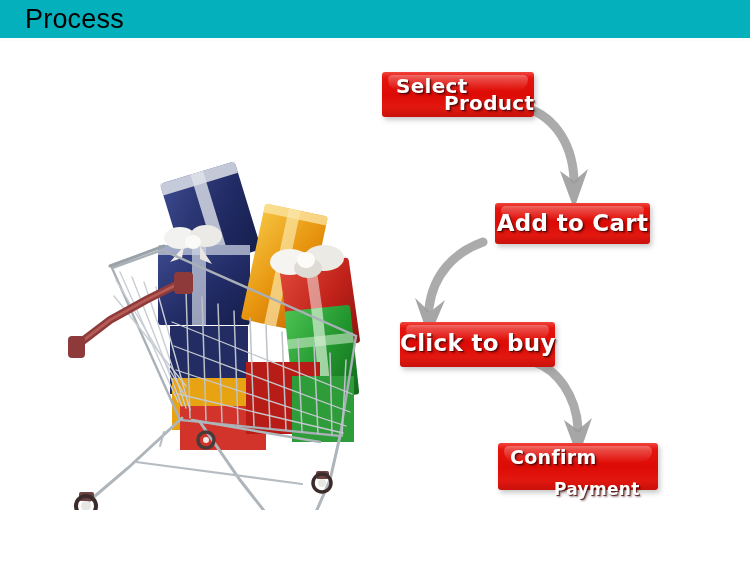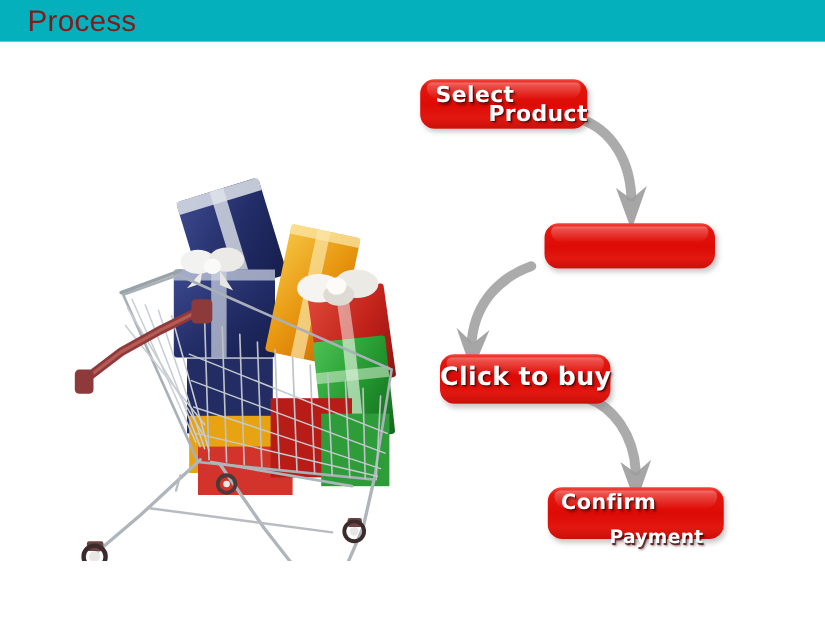--- a/index.html
+++ b/index.html
@@ -24,21 +24,21 @@
     width: 750px;
     height: 38px;
     background: #05b0bd;
   }
   #header-title {
     position: absolute;
     left: 25px;
     top: 1px;
     font-size: 27px;
     line-height: 37px;
-    color: #7f1d1d;
+    color: #000000;
     font-weight: 400;
     letter-spacing: 0.2px;
     white-space: nowrap;
   }
   #header-underline {
     position: absolute;
     left: 0;
     top: 38px;
     width: 750px;
     height: 3px;
@@ -51,21 +51,21 @@
     left: 40px;
     top: 150px;
     width: 330px;
     height: 360px;
   }
   #cart-photo svg { display: block; }
 
   
   .flow-step {
     position: absolute;
-    border-radius: 13px;
+    border-radius: 3px;
     background:
       linear-gradient(to bottom,
         #f0453c 0%,
         #e5140d 14%,
         #dd0b06 52%,
         #e21810 78%,
         #c9100a 100%);
     box-shadow: 2px 3px 5px rgba(120,120,120,0.40);
     box-sizing: border-box;
   }
@@ -359,20 +359,21 @@
   </svg>
 
   <div class="flow-step" id="step-select">
     <div class="hl"></div>
     <div class="lbl l1">Select</div>
     <div class="lbl l2">Product</div>
   </div>
 
   <div class="flow-step" id="step-addcart">
     <div class="hl"></div>
+    <div class="lbl l1">Add to Cart</div>
   </div>
 
   <div class="flow-step" id="step-clickbuy">
     <div class="hl"></div>
     <div class="lbl l1">Click to buy</div>
   </div>
 
   <div class="flow-step" id="step-confirm">
     <div class="hl"></div>
     <div class="lbl l1">Confirm</div>

